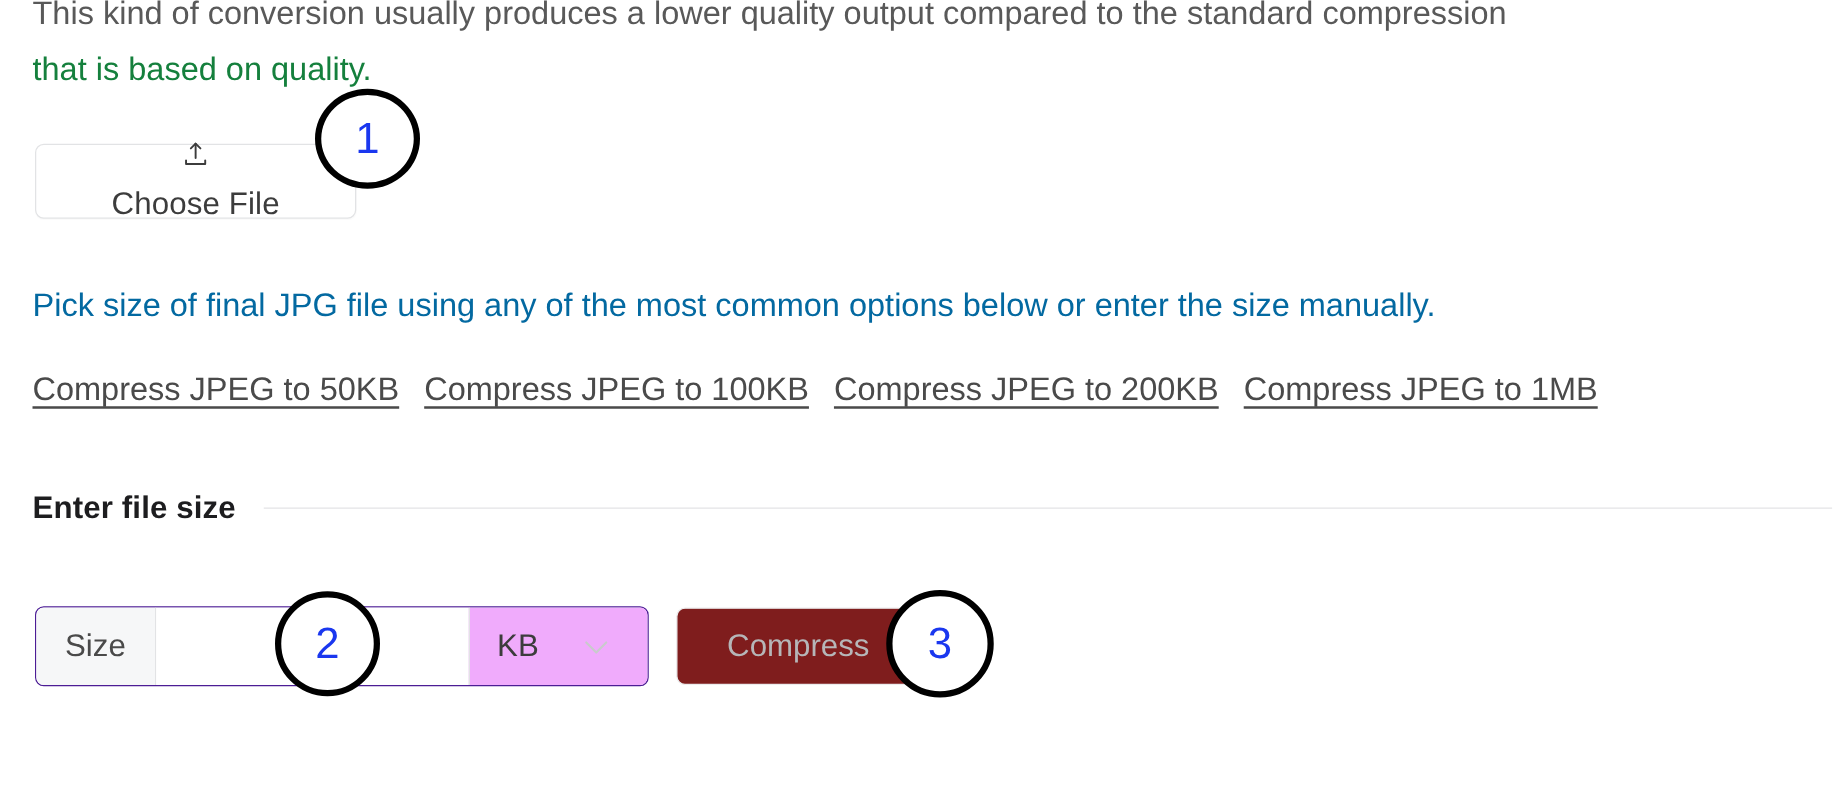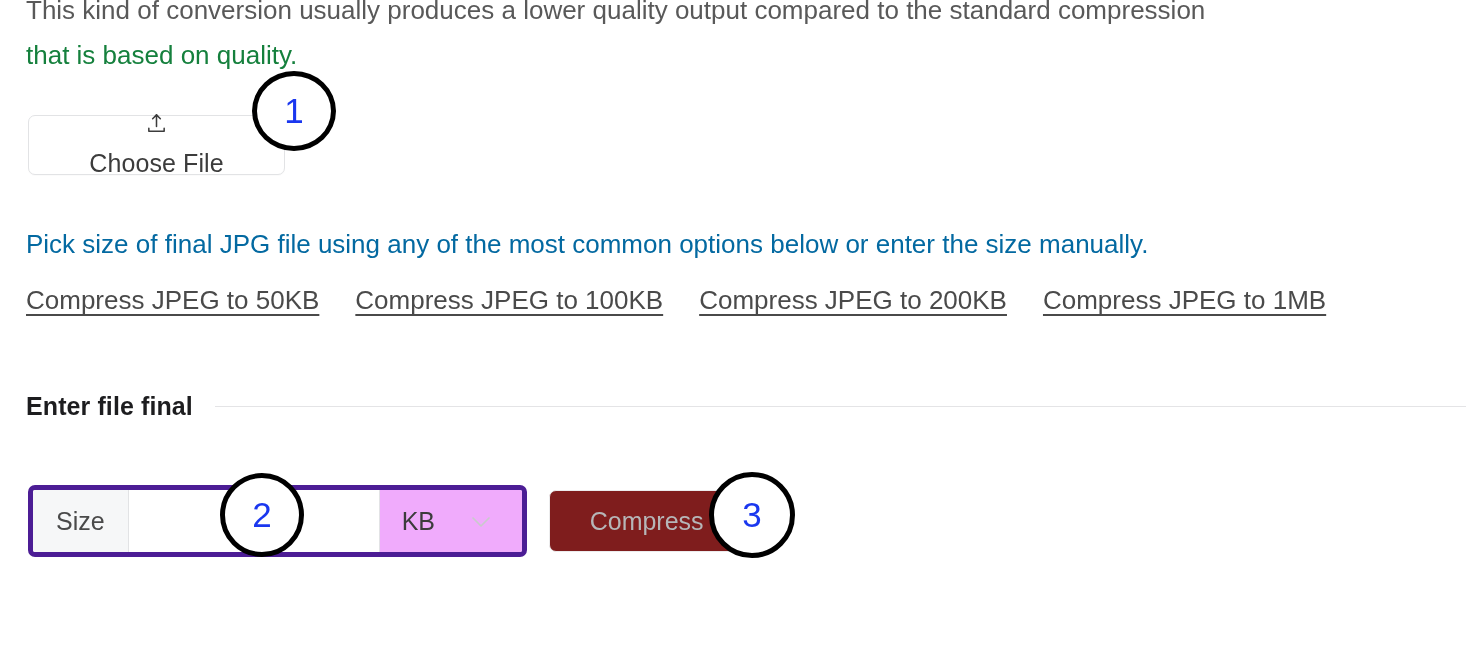--- a/index.html
+++ b/index.html
@@ -78,24 +78,24 @@
     font-size: 26px;
     line-height: 36px;
     color: #0369a1;
     white-space: nowrap;
   }
 
   
   .preset-links {
     position: absolute;
     left: 26px;
-    top: 285px;
+    top: 296px;
     display: flex;
     align-items: baseline;
-    gap: 36px;
+    gap: 20px;
     white-space: nowrap;
   }
   .preset-link {
     font-size: 26px;
     color: #4a4a4a;
     text-decoration: underline;
     text-underline-offset: 5px;
     text-decoration-thickness: 1.5px;
     cursor: pointer;
   }
@@ -129,21 +129,21 @@
     left: 28px;
     top: 485px;
     display: flex;
     align-items: center;
     gap: 22px;
   }
   .input-group {
     display: flex;
     align-items: stretch;
     height: 62px;
-    border: 5px solid #4c1d95;
+    border: 1px solid #4c1d95;
     border-radius: 7px;
     overflow: hidden;
     background: #ffffff;
   }
   .ig-addon {
     background: #f6f7f8;
     display: flex;
     align-items: center;
     padding: 0 23px;
     font-size: 25px;
@@ -239,21 +239,21 @@
   <div class="pick-size-para">Pick size of final JPG file using any of the most common options below or enter the size manually.</div>
 
   <div class="preset-links">
     <a class="preset-link">Compress JPEG to 50KB</a>
     <a class="preset-link">Compress JPEG to 100KB</a>
     <a class="preset-link">Compress JPEG to 200KB</a>
     <a class="preset-link">Compress JPEG to 1MB</a>
   </div>
 
   <div class="section-head">
-    <span class="section-head-title">Enter file final</span>
+    <span class="section-head-title">Enter file size</span>
     <span class="section-head-rule"></span>
   </div>
 
   <div class="size-row">
     <div class="input-group">
       <span class="ig-addon">Size</span>
       <input class="ig-input" type="text" placeholder="" style="">
       <div class="ig-select">
         <span class="ig-select-value">KB</span>
         <span>

